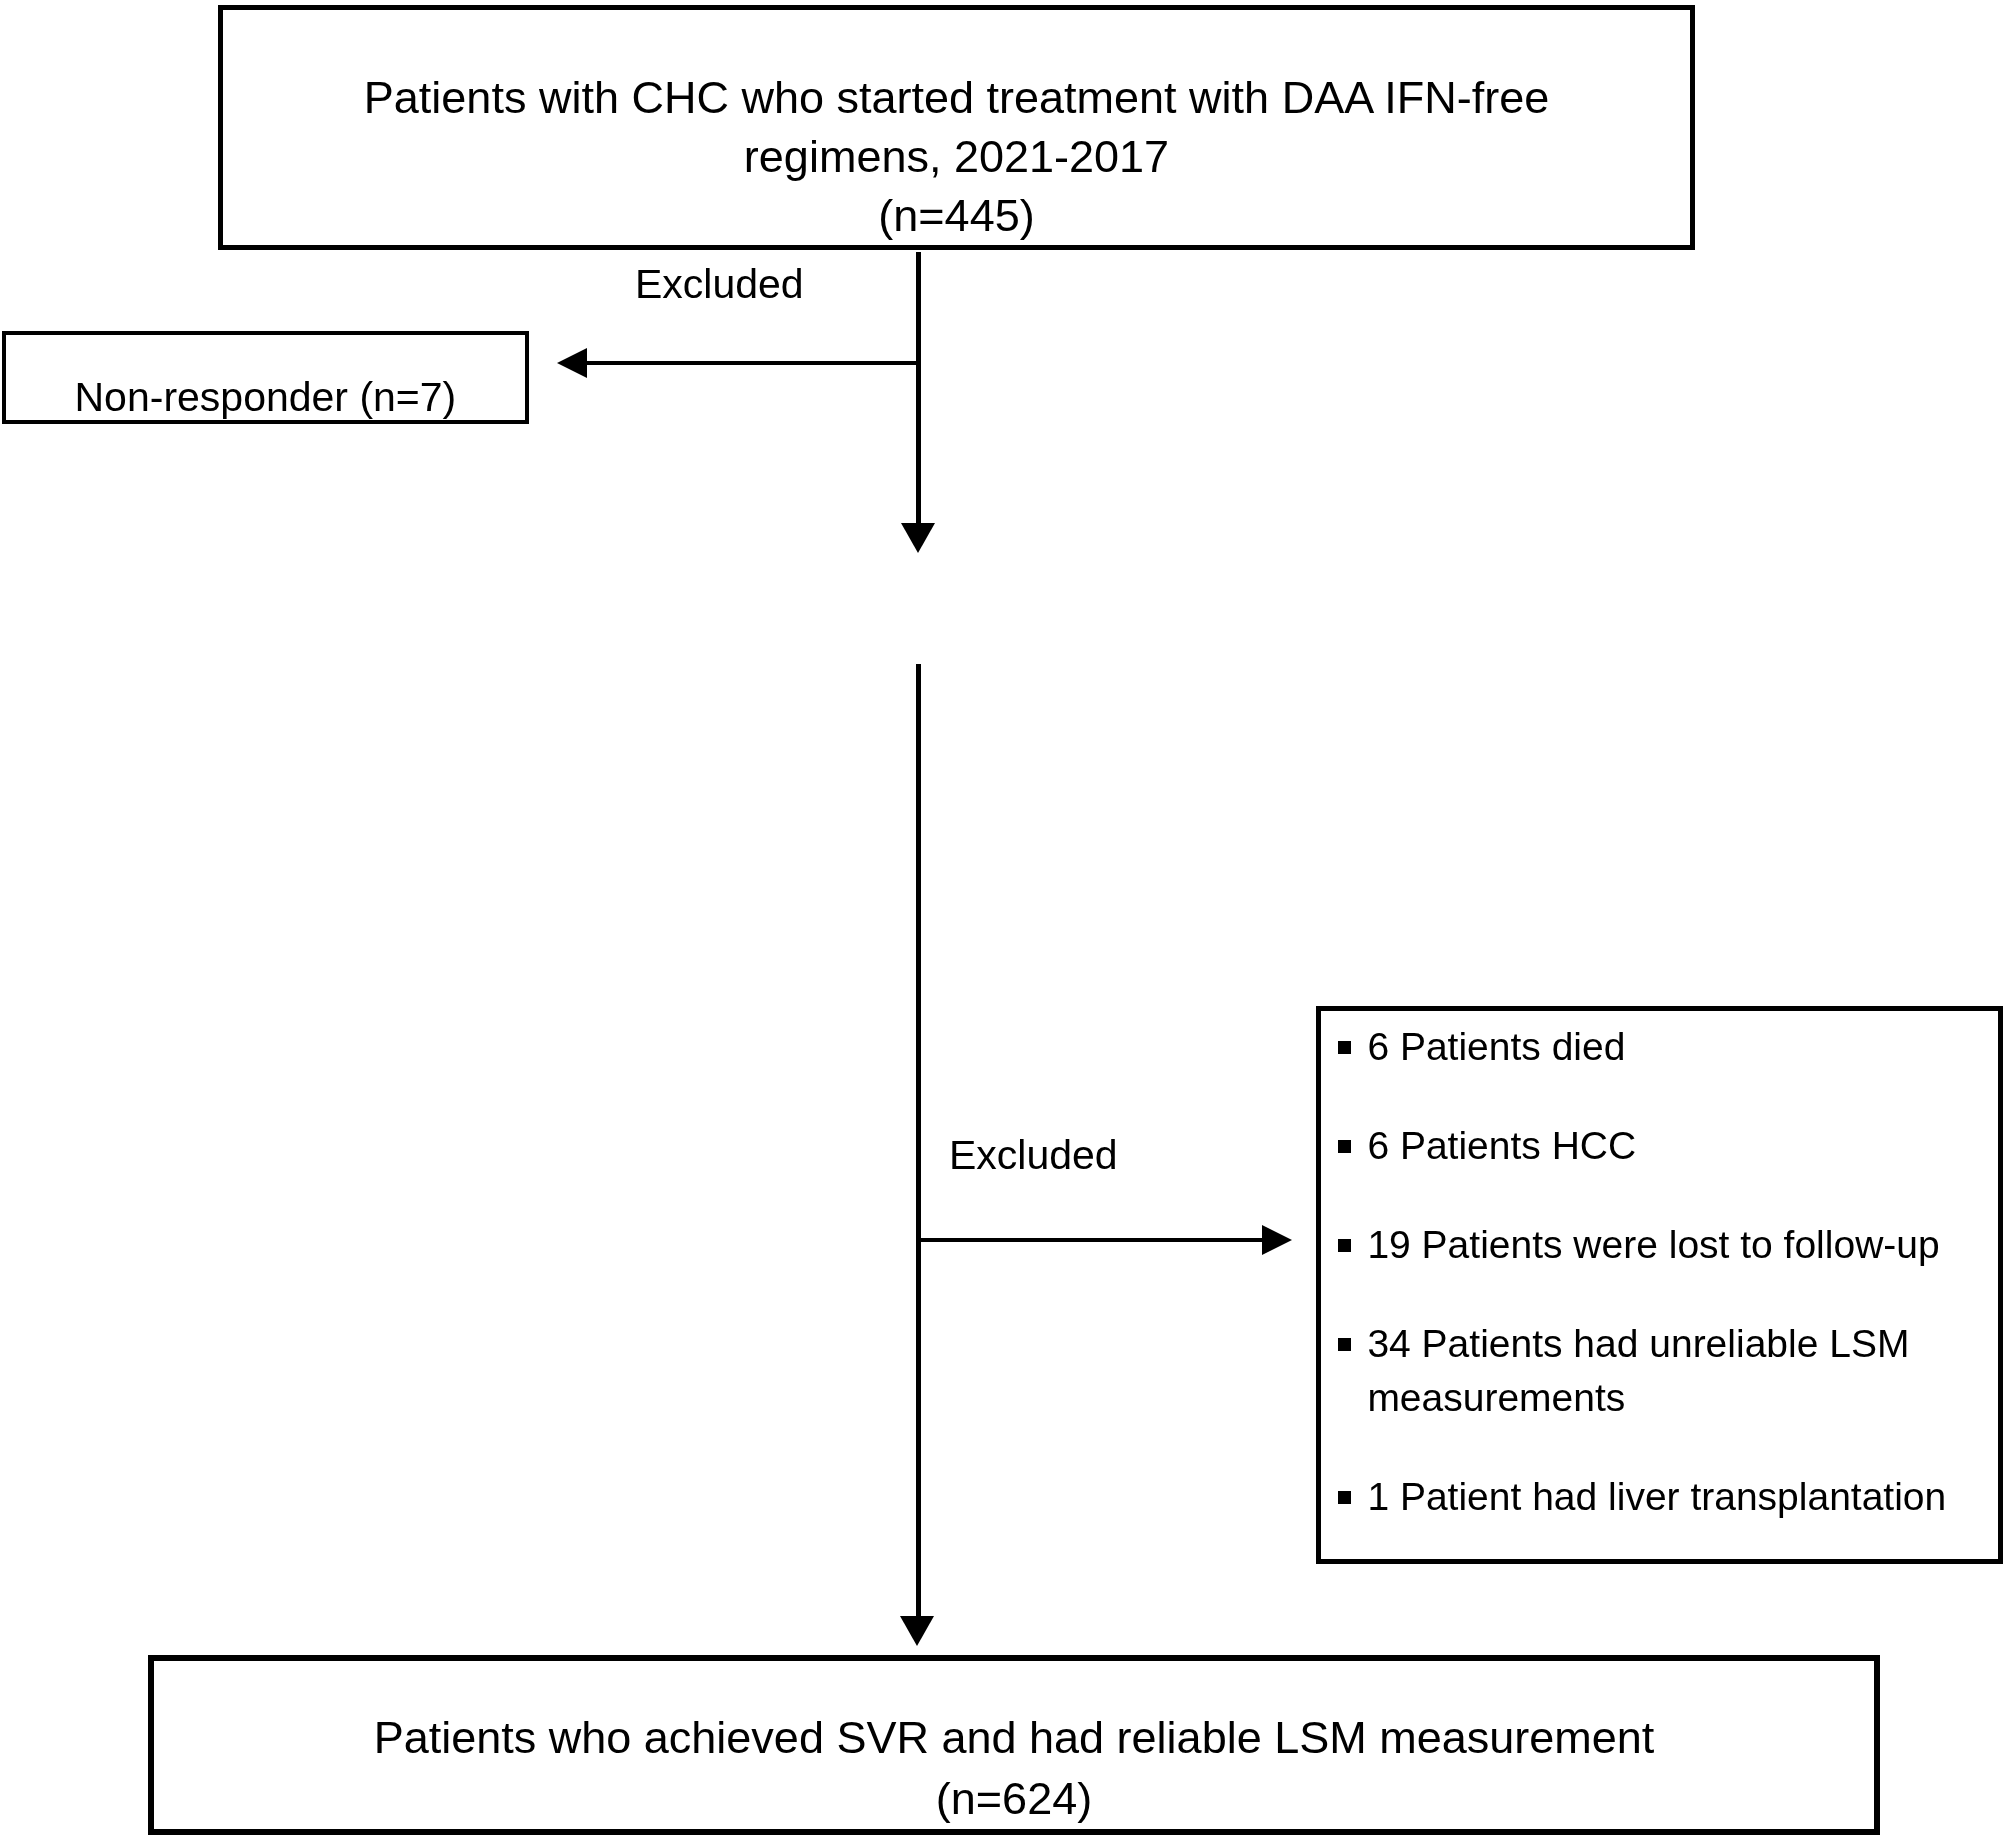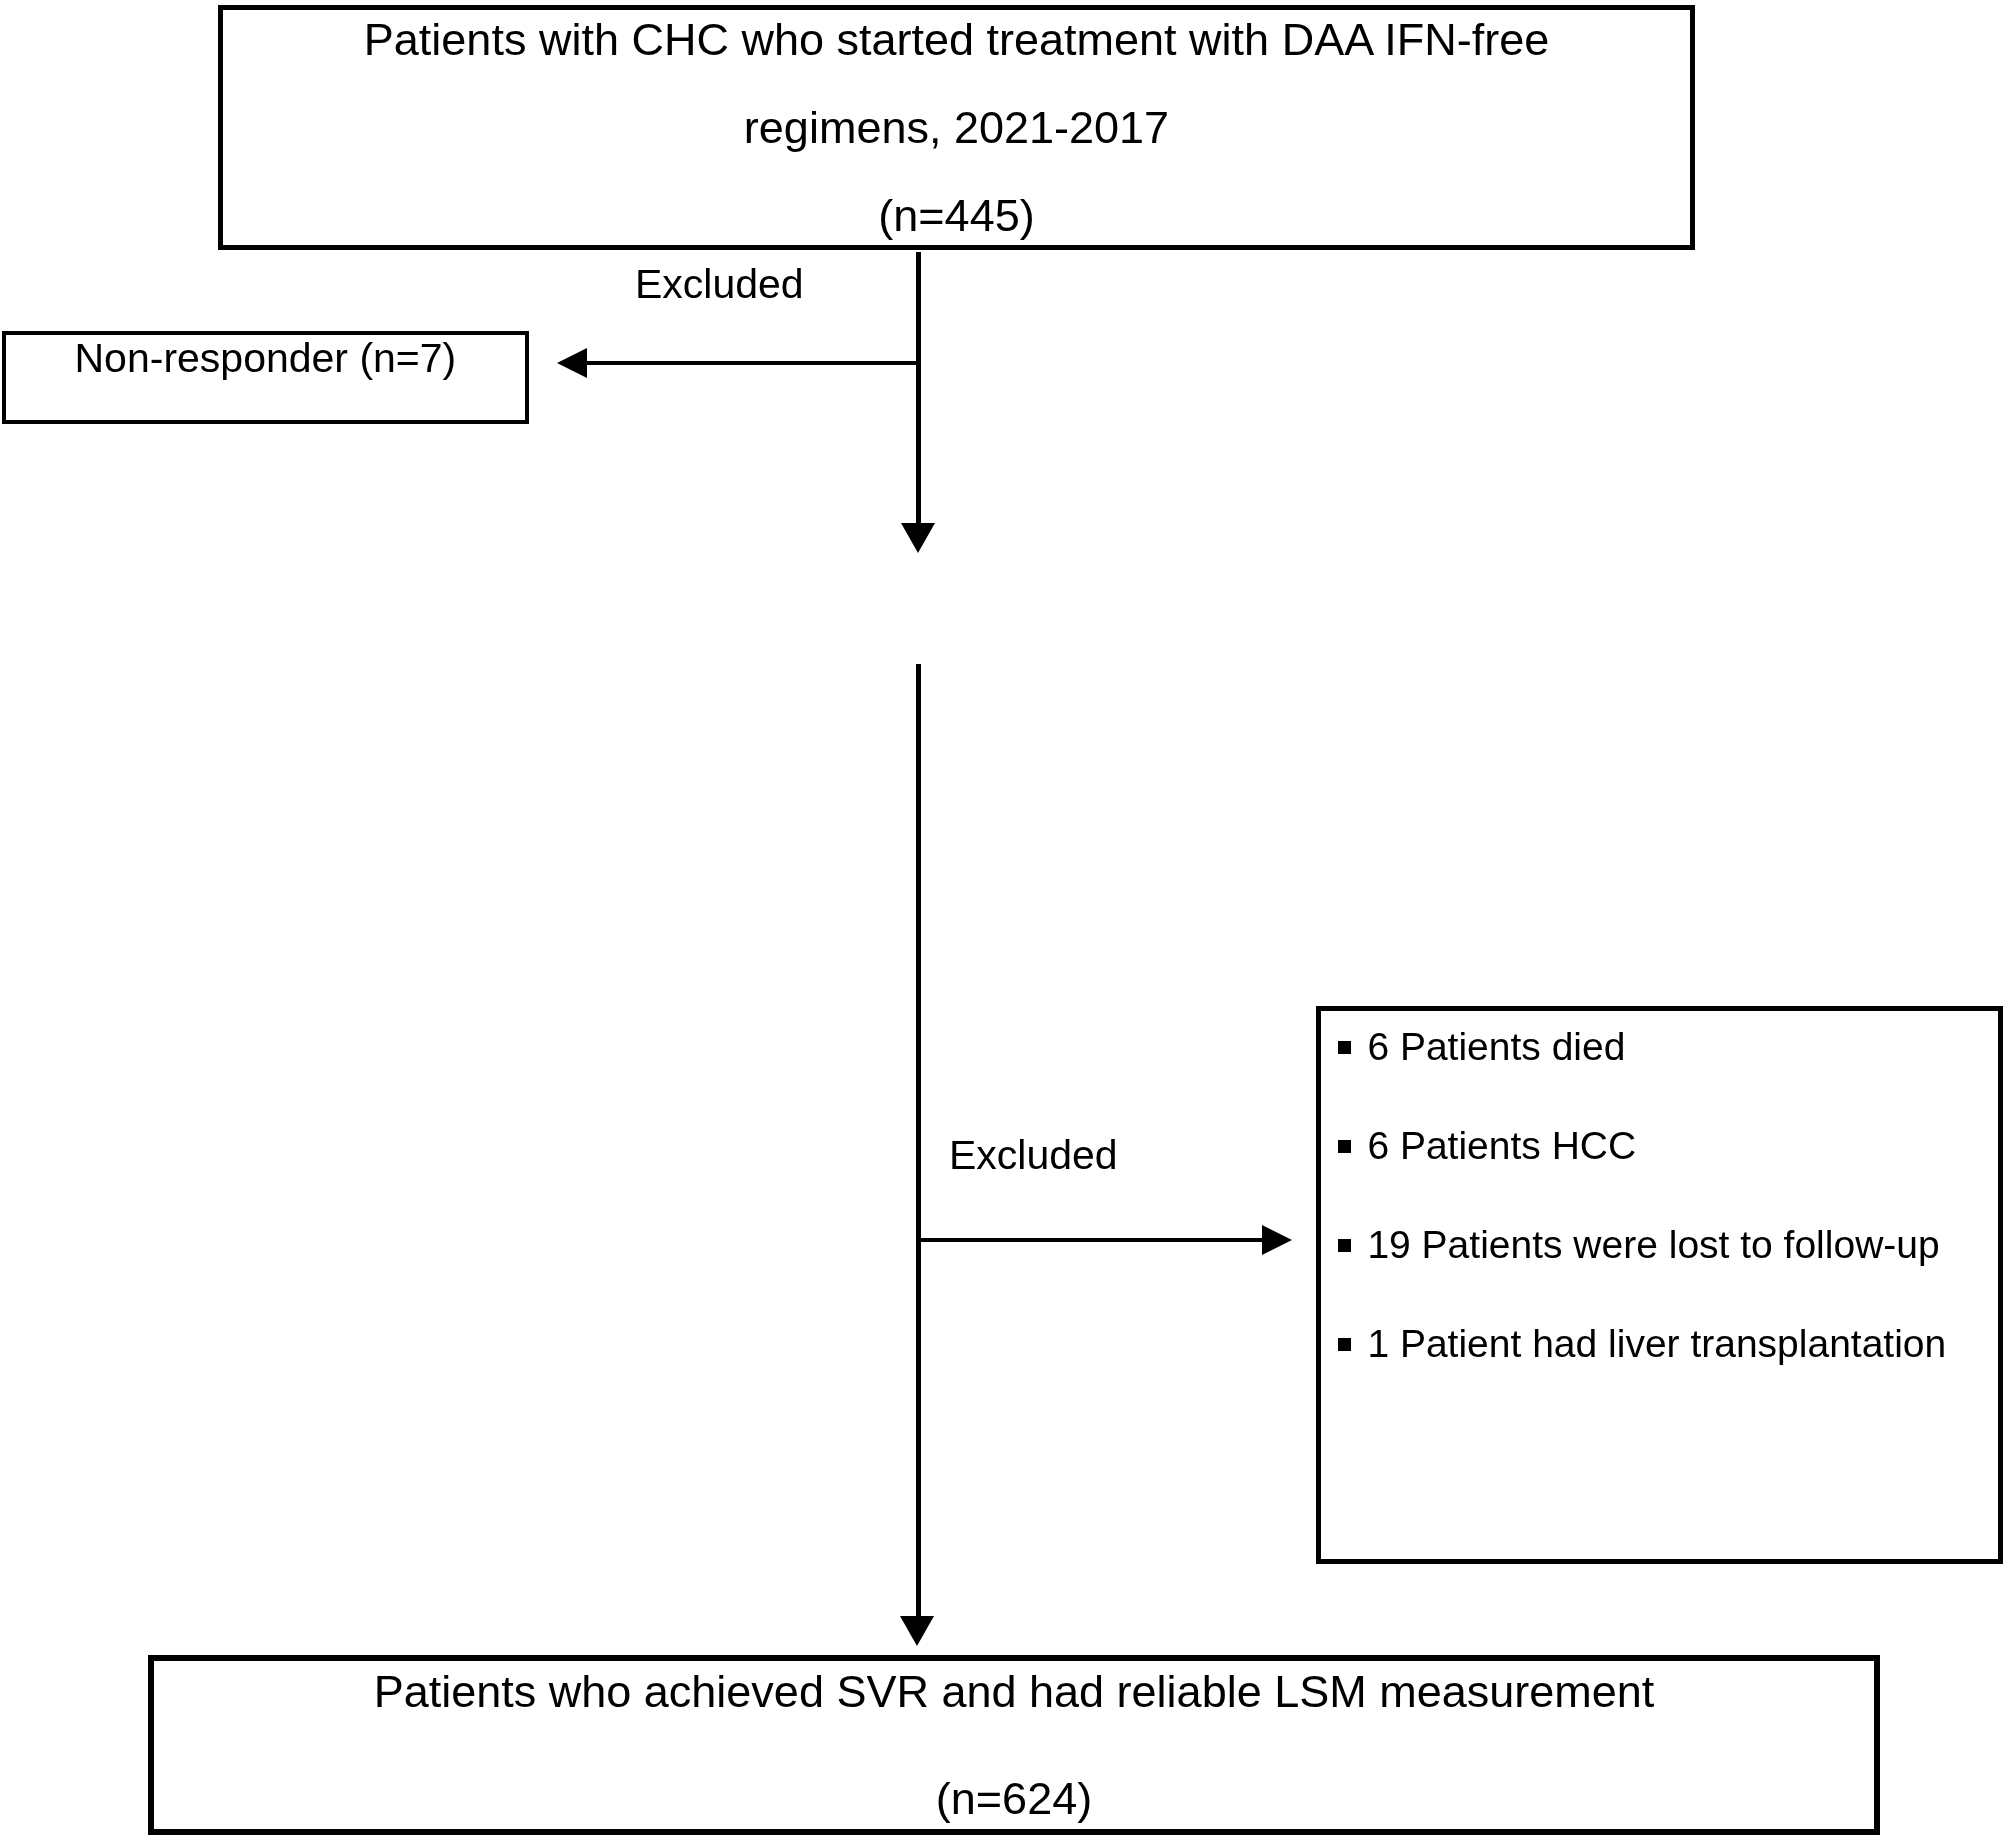--- a/index.html
+++ b/index.html
@@ -17,21 +17,21 @@
     overflow: hidden;
   }
   .box {
     position: absolute;
     box-sizing: border-box;
     border: 5.6px solid #000000;
     background: #ffffff;
     display: flex;
     flex-direction: column;
     align-items: center;
-    justify-content: space-between;
+    justify-content: flex-end;
     text-align: center;
   }
   .nowrap { white-space: nowrap; }
 
   
   .top-box {
     left: 218px; top: 4.6px; width: 1477px; height: 245px;
     font-size: 45px; line-height: 59px;
   }
   .nr-box {
@@ -163,20 +163,27 @@
       </span>
     </div>
 
     <div class="excl-item">
       <span class="bullet-sq"></span>
       <span class="excl-lines">
         <span class="nowrap">19 Patients were lost to follow-up</span>
       </span>
     </div>
 
+    <div class="excl-item">
+      <span class="bullet-sq"></span>
+      <span class="excl-lines">
+        <span class="nowrap">34 Patients had unreliable LSM</span>
+        <span class="nowrap">measurements</span>
+      </span>
+    </div>
 
     <div class="excl-item">
       <span class="bullet-sq"></span>
       <span class="excl-lines">
         <span class="nowrap">1 Patient had liver transplantation</span>
       </span>
     </div>
 
   </div>
 

